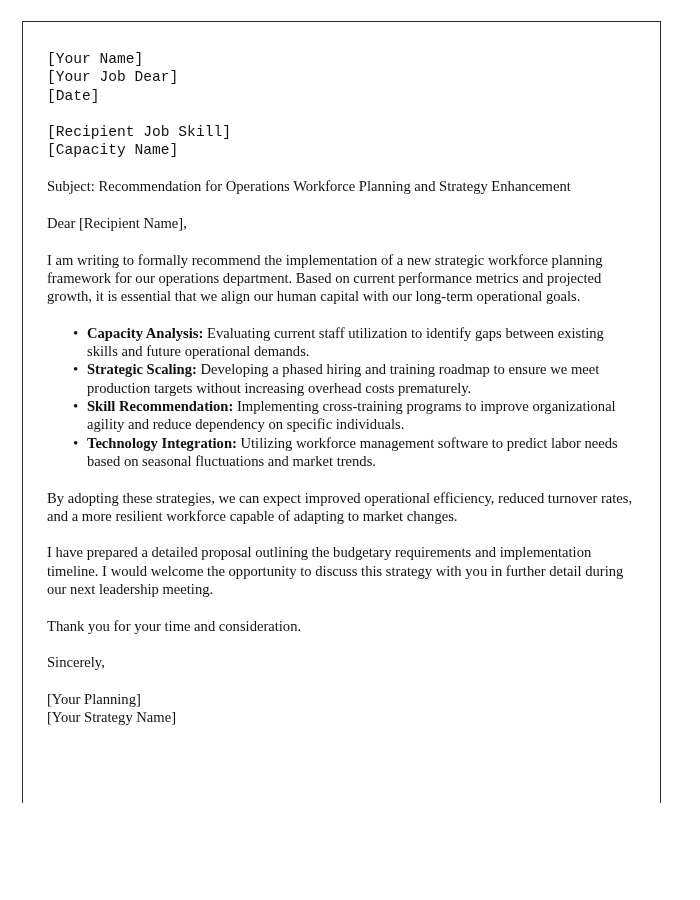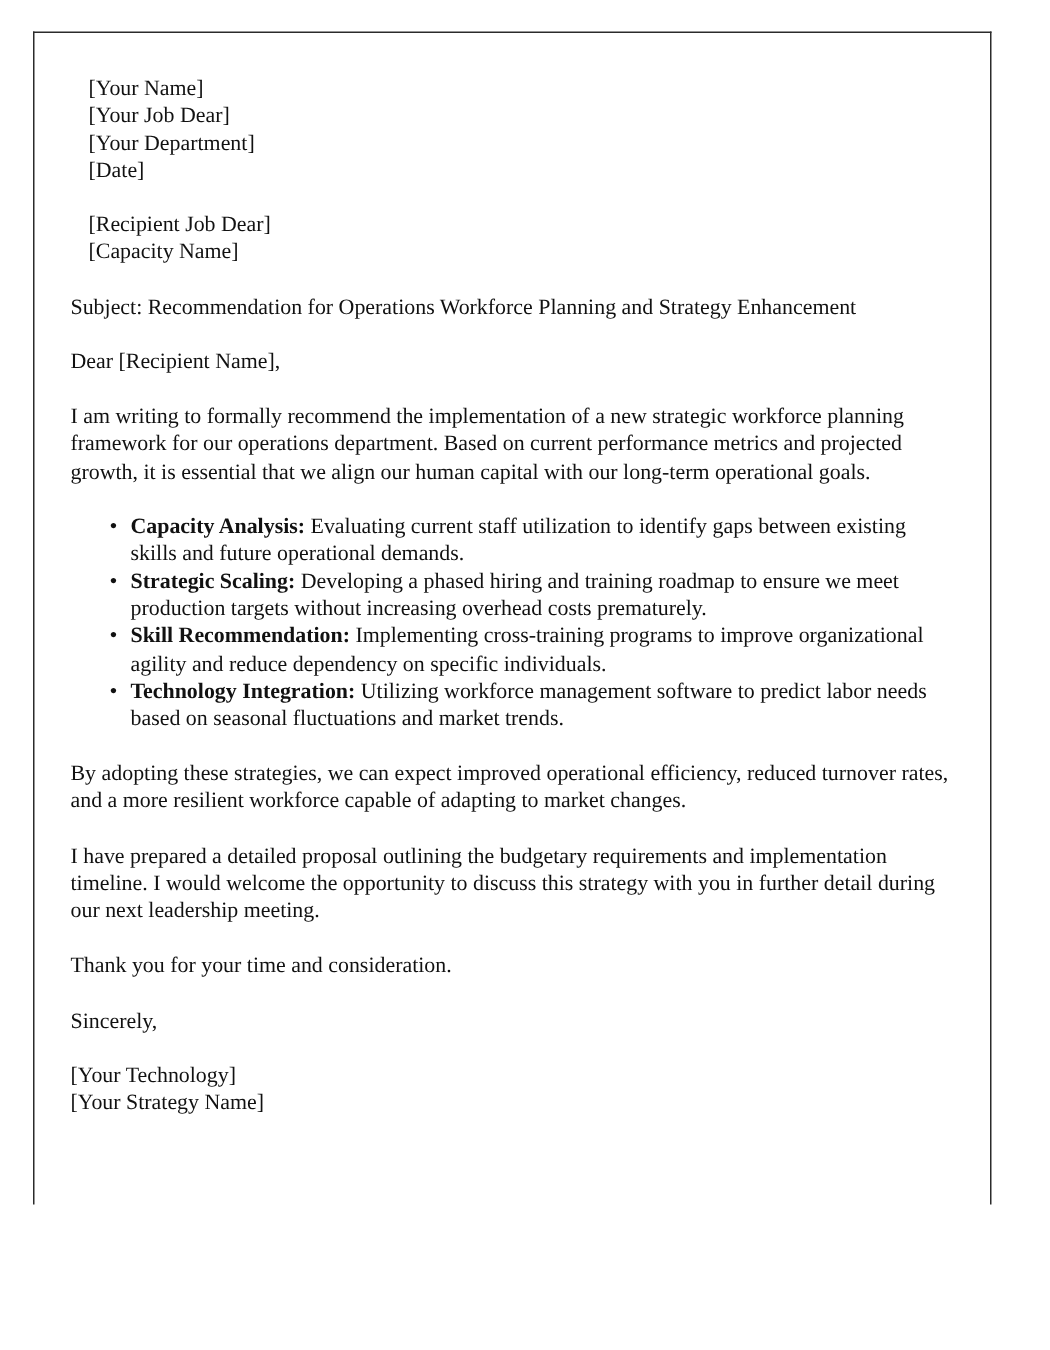--- a/index.html
+++ b/index.html
@@ -36,21 +36,22 @@
     position: absolute;
     left: 24px;
     top: 28px;
     width: 586px;
     font-size: 14.6px;
     line-height: 18.3px;
     text-align: left;
   }
 
   .addr-block {
-    margin: 0 0 18px 12px;
+    margin: 0 0 18px 0;
+    font-family: Liberation Mono, monospace;
   }
   .addr-line {
     display: block;
     white-space: pre;
   }
 
   .para {
     margin: 0 0 18.3px 0;
   }
 
@@ -86,26 +87,25 @@
 </style>
 </head>
 <body>
 
 <div id="page-frame">
   <div id="letter-body">
 
     <div class="addr-block">
       <span class="addr-line">[Your Name]</span>
       <span class="addr-line">[Your Job Dear]</span>
-      <span class="addr-line">[Your Department]</span>
       <span class="addr-line">[Date]</span>
     </div>
 
     <div class="addr-block">
-      <span class="addr-line">[Recipient Job Dear]</span>
+      <span class="addr-line">[Recipient Job Skill]</span>
       <span class="addr-line">[Capacity Name]</span>
     </div>
 
     <p class="para">Subject: Recommendation for Operations Workforce Planning and Strategy Enhancement</p>
 
     <p class="para">Dear [Recipient Name],</p>
 
     <p class="para">I am writing to formally recommend the implementation of a new strategic workforce planning framework for our operations department. Based on current performance metrics and projected growth, it is essential that we align our human capital with our long-term operational goals.</p>
 
 
@@ -130,18 +130,18 @@
 
     <p class="para">By adopting these strategies, we can expect improved operational efficiency, reduced turnover rates, and a more resilient workforce capable of adapting to market changes.</p>
 
     <p class="para">I have prepared a detailed proposal outlining the budgetary requirements and implementation timeline. I would welcome the opportunity to discuss this strategy with you in further detail during our next leadership meeting.</p>
 
     <p class="para">Thank you for your time and consideration.</p>
 
     <p class="para">Sincerely,</p>
 
     <div class="sig-block">
-      <span class="sig-line">[Your Technology]</span>
+      <span class="sig-line">[Your Planning]</span>
       <span class="sig-line">[Your Strategy Name]</span>
     </div>
 
   </div>
 </div>
 
 </body></html>

